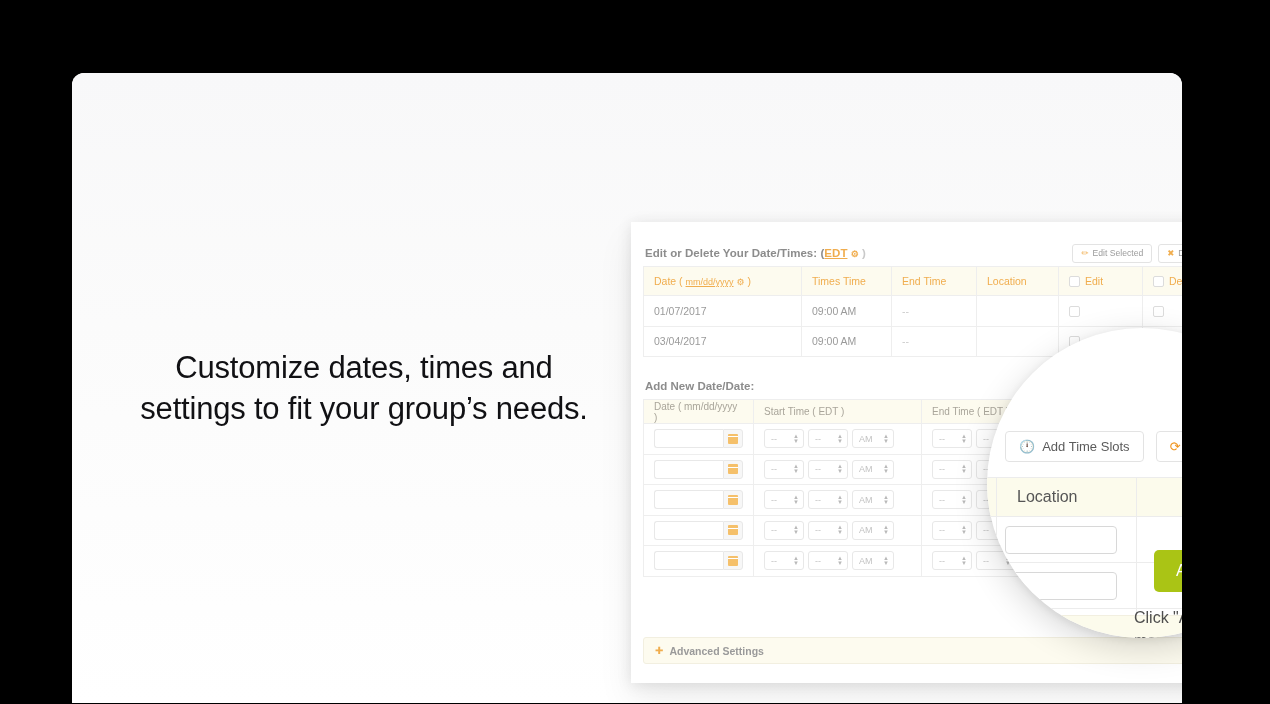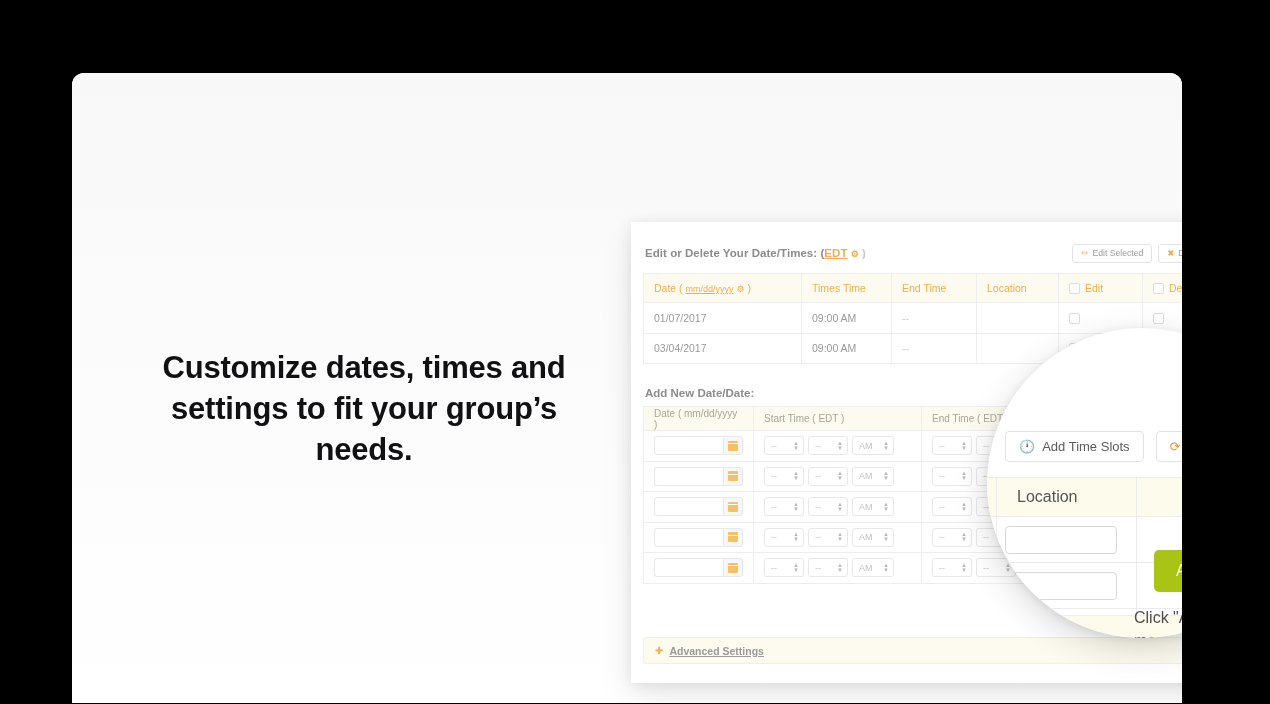--- a/index.html
+++ b/index.html
@@ -25,21 +25,21 @@
     background: linear-gradient(180deg, #f8f8f9 0%, #fbfbfb 40%, #ffffff 100%);
   }
 
   
   .headline {
     position: absolute;
     left: 62px; top: 275px;
     width: 460px;
     text-align: center;
     font-size: 31px;
-    font-weight: bold;
+    font-weight: normal;
     line-height: 1.32;
     color: #111114;
     letter-spacing: -0.2px;
   }
 
   
   .app-card {
     position: absolute;
     left: 559px; top: 149px;
     width: 631px; height: 461px;
@@ -69,21 +69,21 @@
   .mini-btn .gl { color: #f0ad4e; font-size: 8.5px; line-height: 1; }
 
   
   table.grid { width: 100%; border-collapse: collapse; table-layout: fixed; }
   table.grid th, table.grid td {
     border: 1px solid #eeeeee;
     font-weight: normal;
     text-align: left;
     padding: 0 10px;
   }
-  .t1 { margin-top: 7px; }
+  .t1 { }
   .t1 th {
     background: #fdfbef; height: 29px;
     color: #f0ad4e; font-size: 10.5px; font-weight: bold;
   }
   .t1 th .sub { font-weight: normal; font-size: 9px; text-decoration: underline; color: #f0ad4e; }
   .t1 td { height: 30.5px; color: #9a9a9a; font-size: 10.5px; }
   .t1 td.dash { color: #cccccc; }
   .cb {
     display: inline-block; width: 11px; height: 11px;
     border: 1px solid #dcdcdc; background: #fff; border-radius: 2px;
@@ -135,21 +135,21 @@
   .timegrp { display: flex; align-items: center; }
 
   
   .adv {
     position: absolute; left: 12px; right: 12px; bottom: 19px;
     height: 27px; background: #fdfbef; border: 1px solid #f2efe0;
     border-radius: 3px; display: flex; align-items: center;
     padding-left: 11px; gap: 6px;
   }
   .adv-plus { color: #f0ad4e; font-size: 10px; }
-  .adv-lbl { font-size: 10.5px; color: #9a9a9a; font-weight: bold; text-decoration: underline; }
+  .adv-lbl { font-size: 10.5px; color: #9a9a9a; font-weight: bold; }
 
   
   .lens {
     position: absolute;
     left: 915px; top: 255px;
     width: 310px; height: 310px;
     border-radius: 50%;
     overflow: hidden;
     background: #ffffff;
     box-shadow: 0 10px 34px rgba(0,0,0,0.16), 0 2px 8px rgba(0,0,0,0.08);

